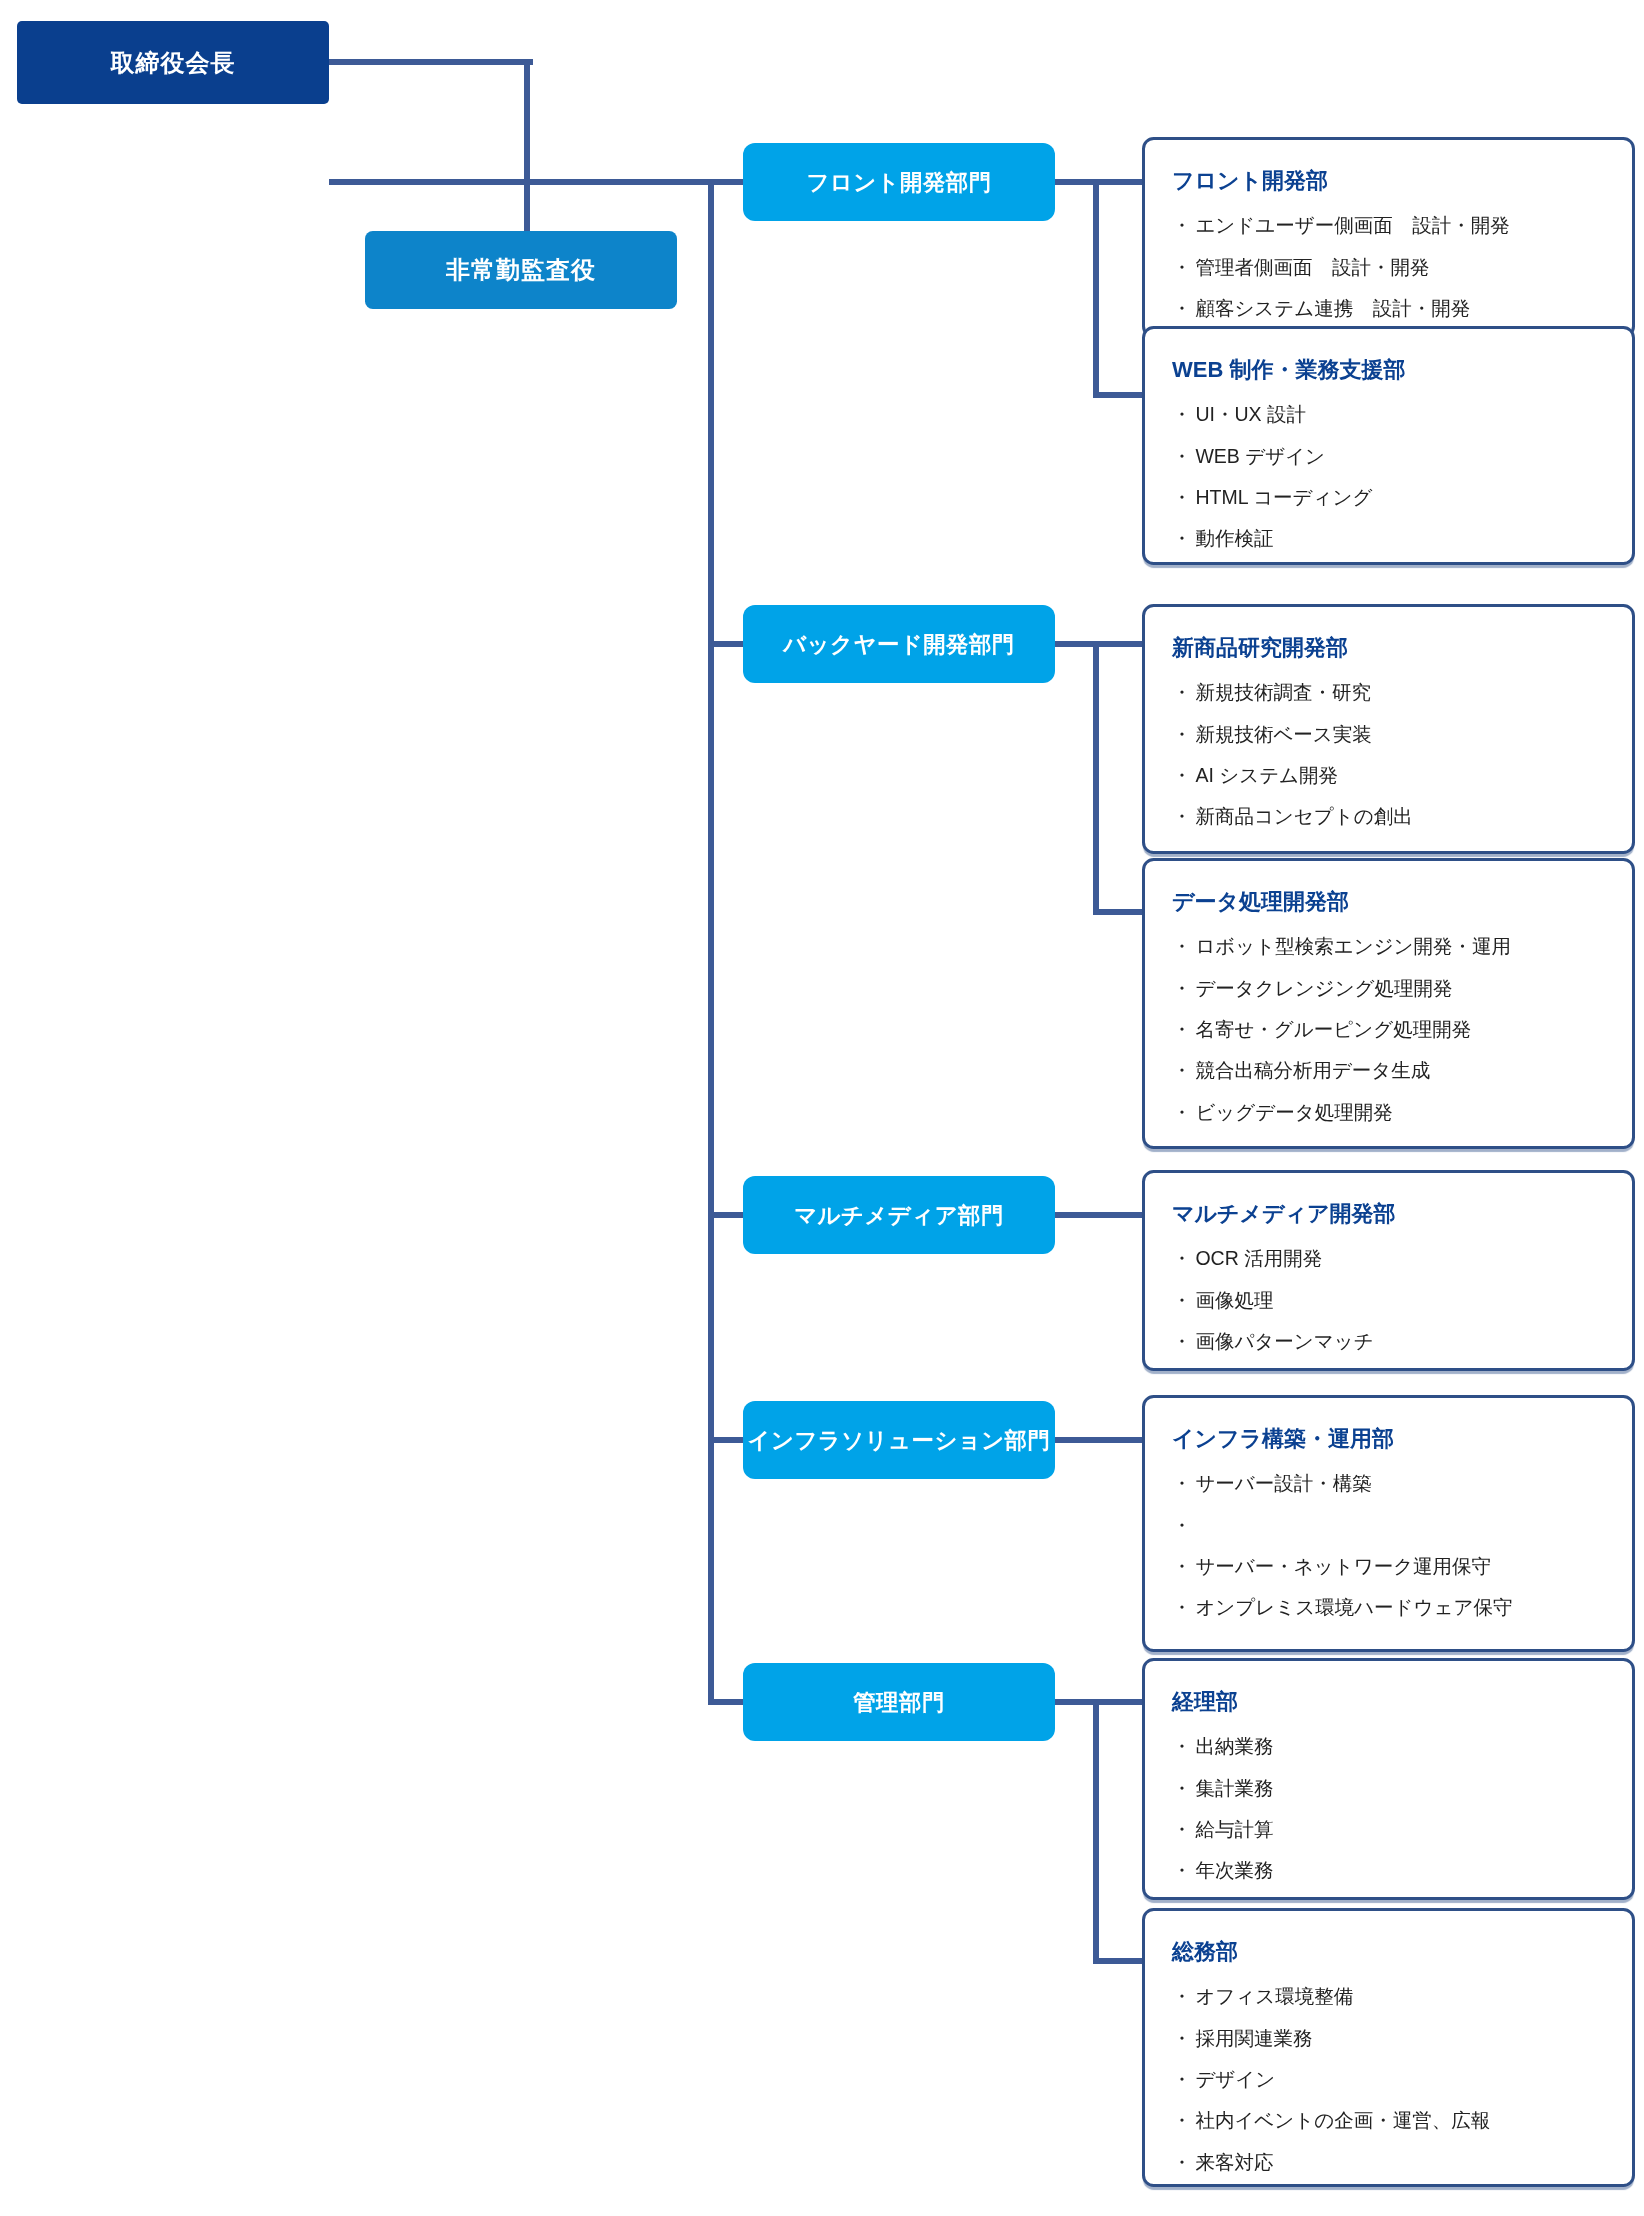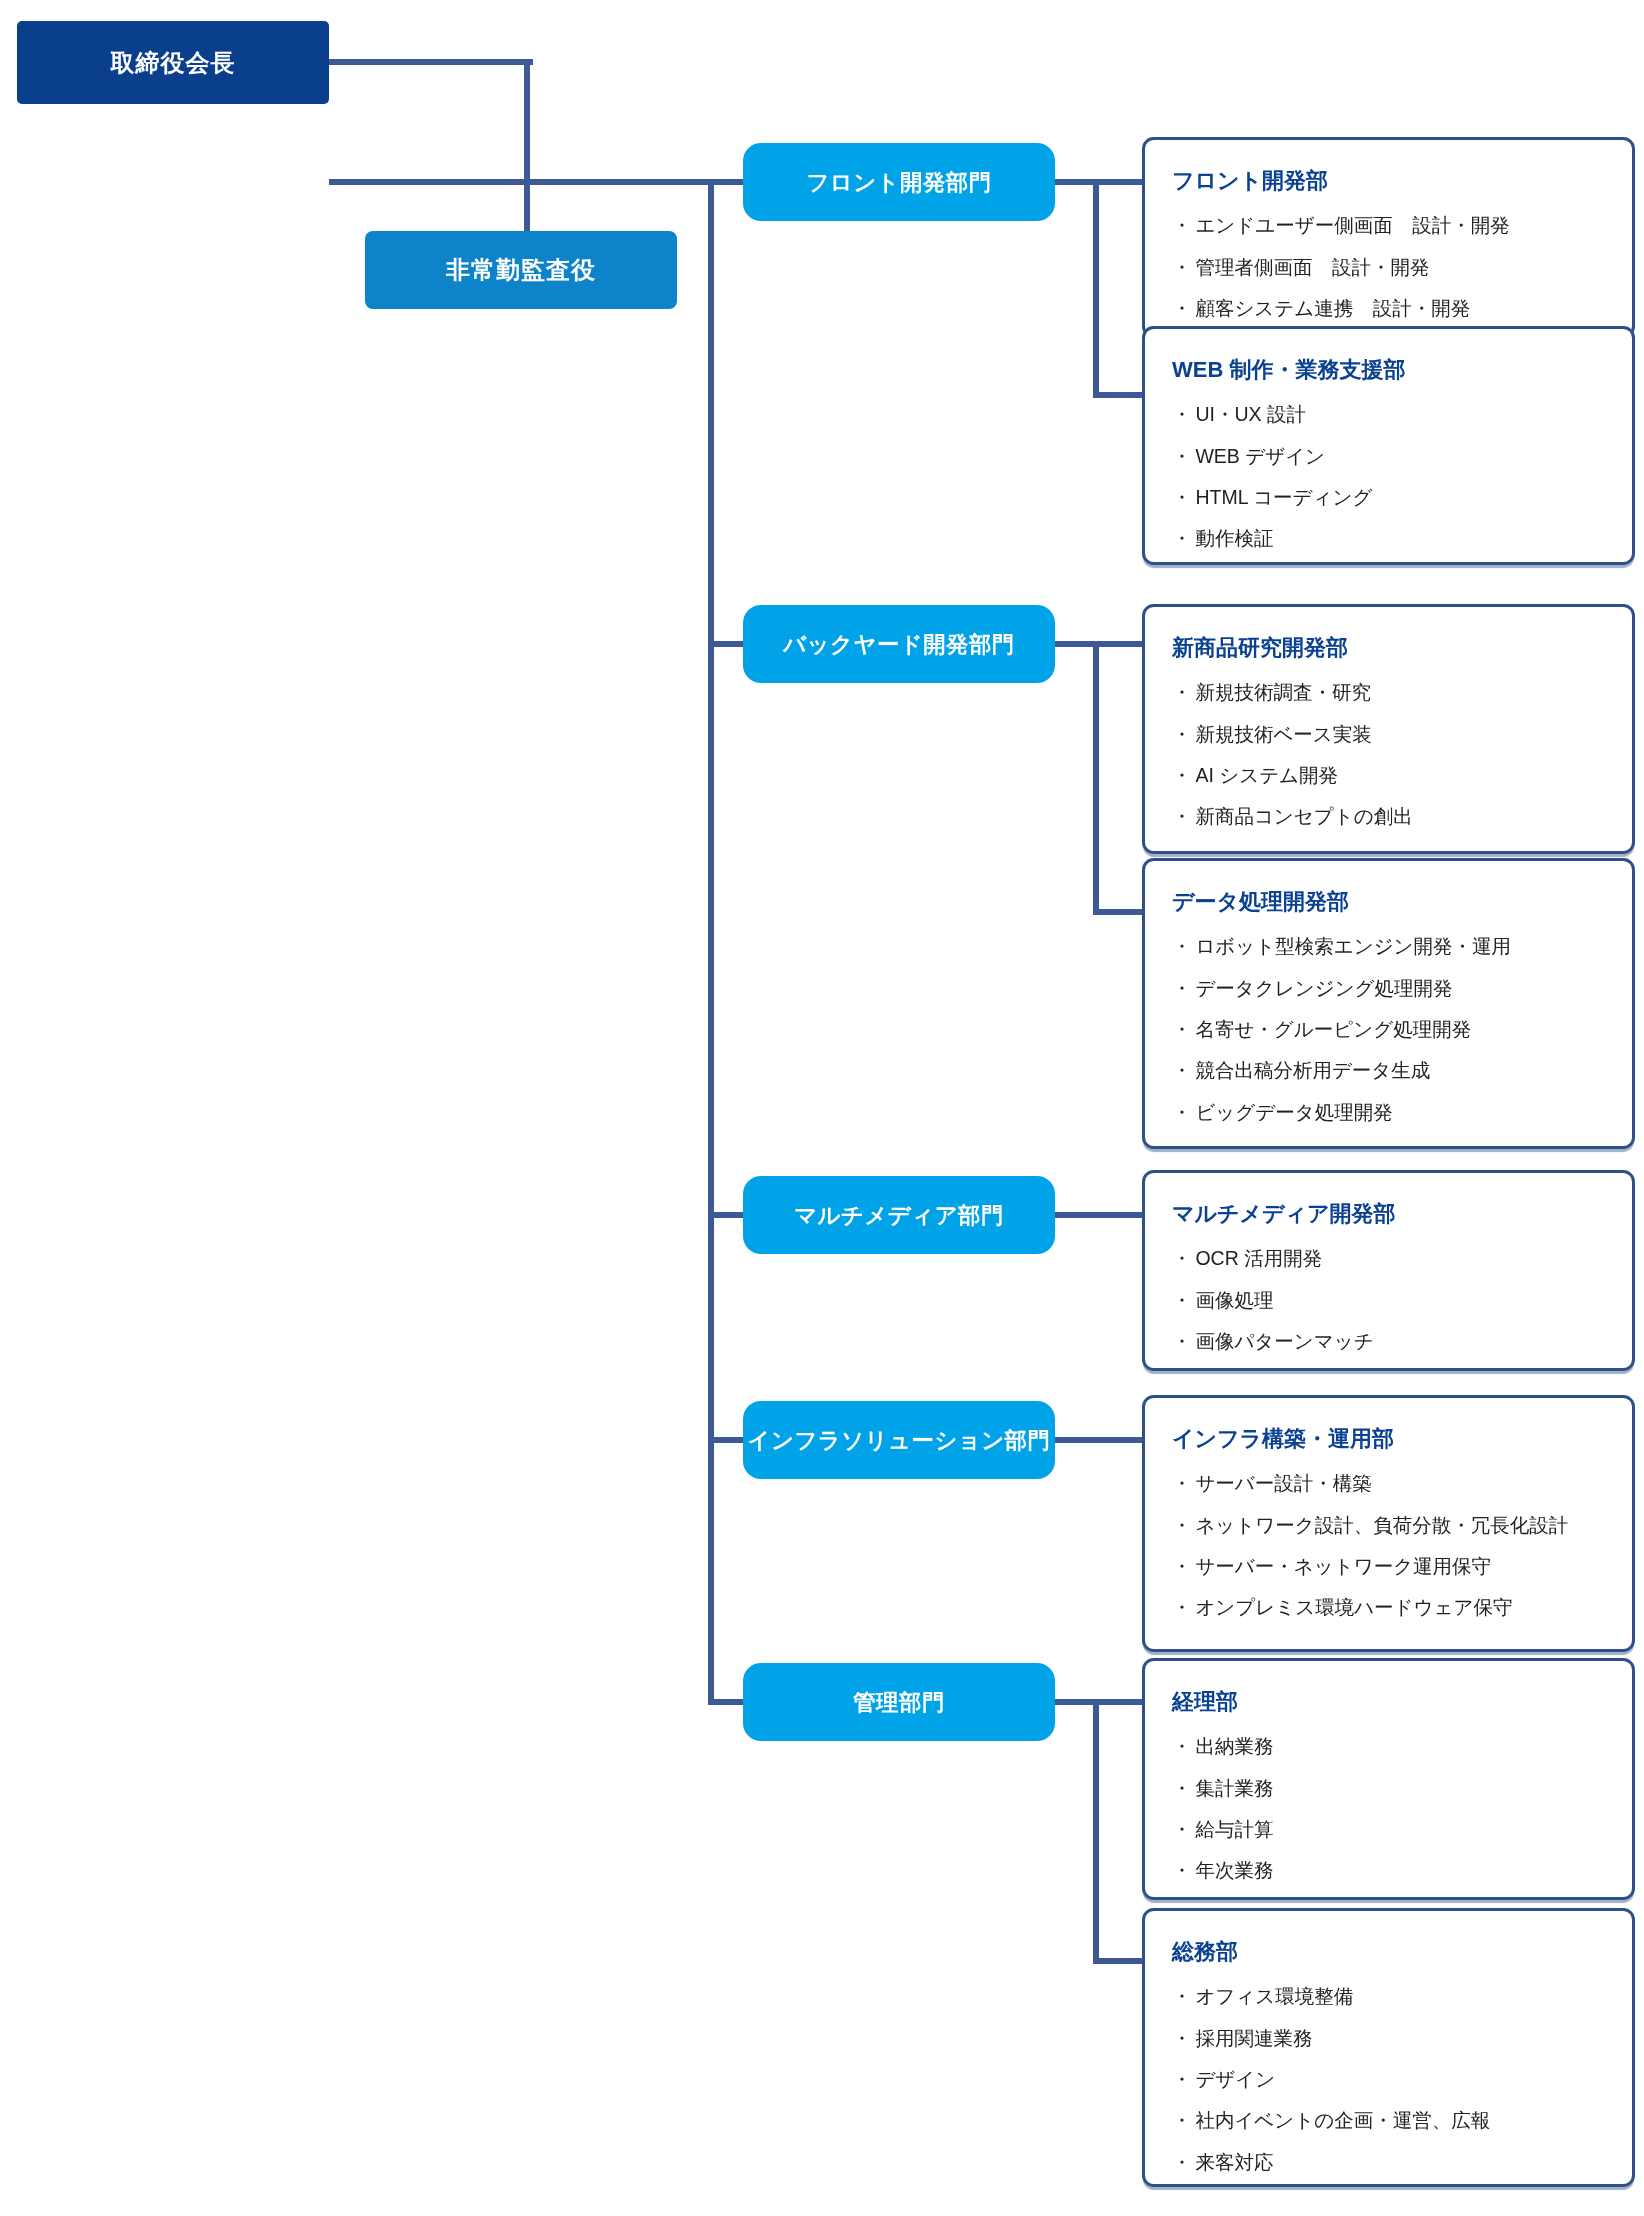--- a/index.html
+++ b/index.html
@@ -56,21 +56,21 @@
     position:absolute;left:365px;top:231px;width:312px;height:78px;
     background:var(--audit-box);color:#fff;font-weight:bold;font-size:24px;
     display:flex;align-items:center;justify-content:center;
     border-radius:7.8px;letter-spacing:1px;
   }
   
   .division{
     position:absolute;left:743px;width:312px;height:78px;
     background:var(--division-box);color:#fff;font-weight:bold;font-size:22.4px;
     display:flex;align-items:center;justify-content:center;
-    border-radius:18px;letter-spacing:0.5px;white-space:nowrap;
+    border-radius:12px;letter-spacing:0.5px;white-space:nowrap;
   }
   .d1{top:143px;}
   .d2{top:605px;}
   .d3{top:1176px;}
   .d4{top:1401px;}
   .d5{top:1663px;}
   
   .card{
     position:absolute;left:1142px;width:493px;box-sizing:border-box;
     background:#fff;border:3.9px solid var(--card-border);border-radius:11.7px;
@@ -252,21 +252,20 @@
 
   <section class="card c6">
     <h2 class="card-title">インフラ構築・運用部</h2>
     <ul class="card-items">
       <li>
           <span class="b">・</span>
           <span>サーバー設計・構築</span>
         </li>
       <li>
           <span class="b">・</span>
-          <span>ネットワーク設計、負荷分散・冗長化設計</span>
         </li>
       <li>
           <span class="b">・</span>
           <span>サーバー・ネットワーク運用保守</span>
         </li>
       <li>
           <span class="b">・</span>
           <span>オンプレミス環境ハードウェア保守</span>
         </li>
     </ul>

